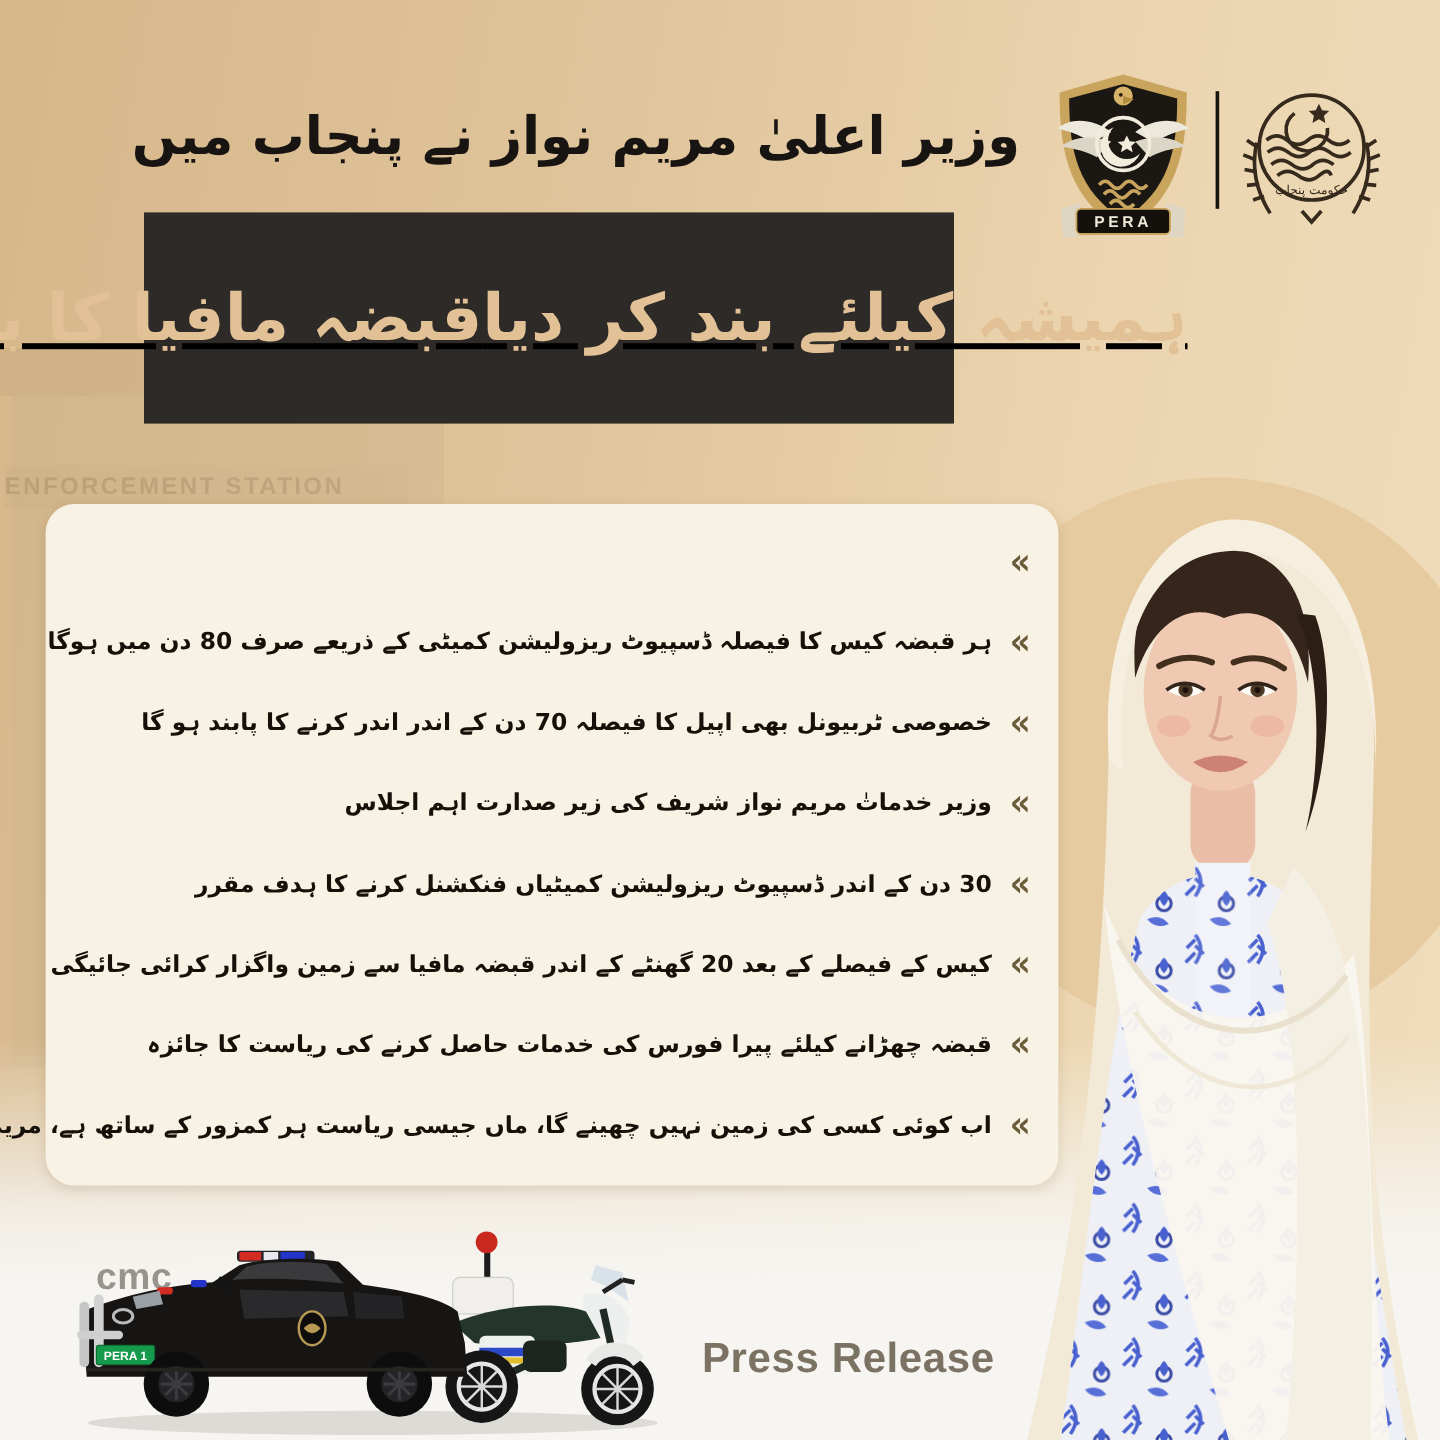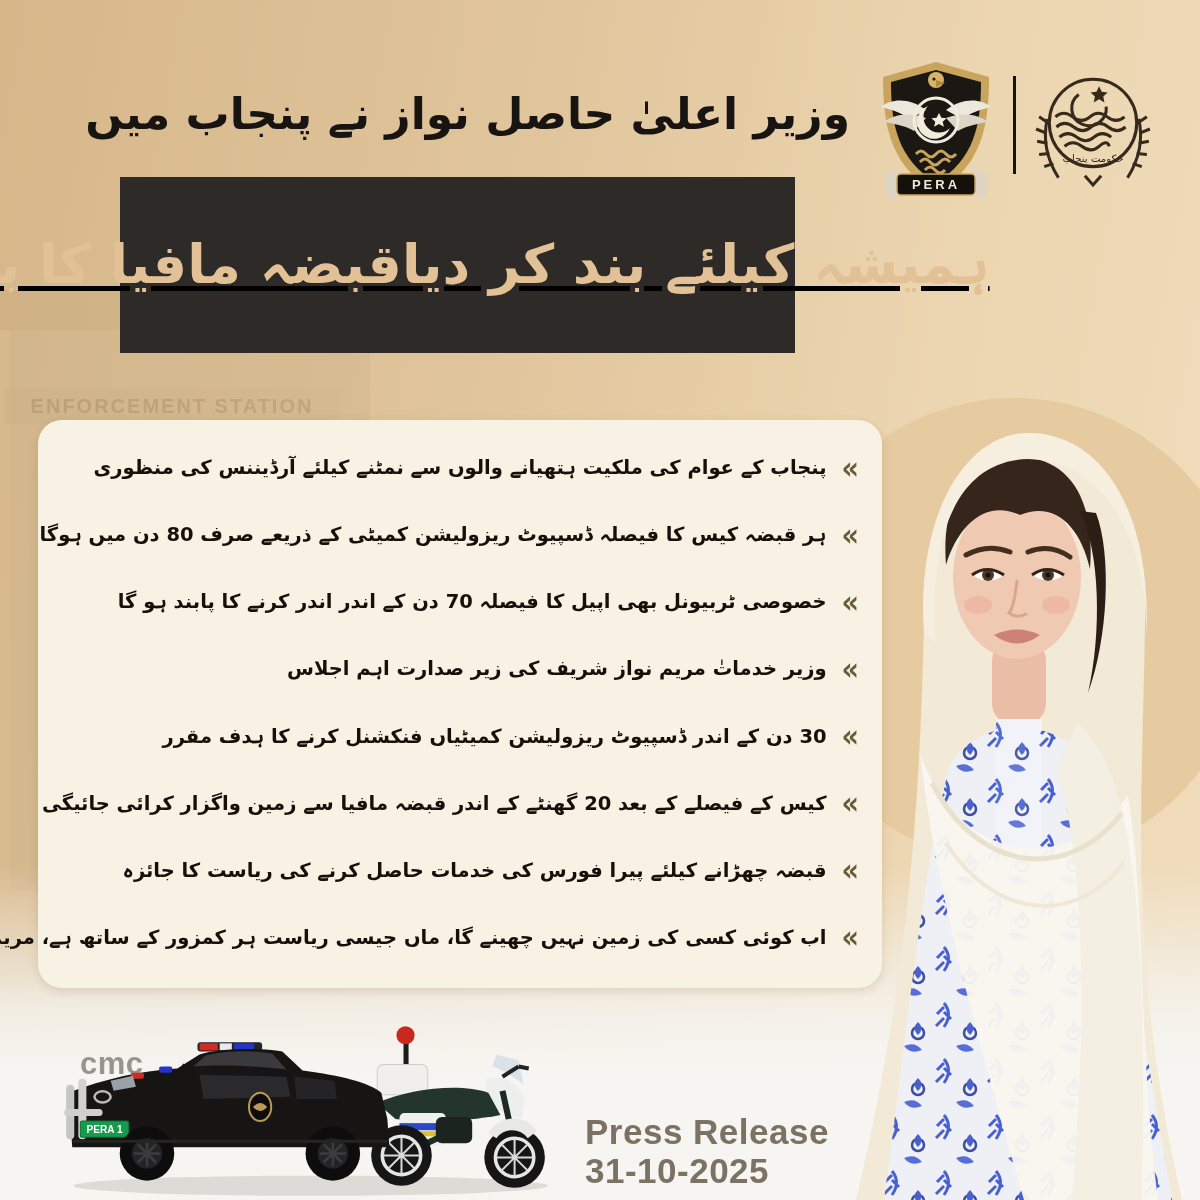--- a/index.html
+++ b/index.html
@@ -9,21 +9,21 @@
     font-family:"DejaVu Sans",sans-serif;
   }
   .abs{position:absolute;}
 
   
   .ghost{left:0;top:230px;width:410px;height:770px;opacity:.30;z-index:0;}
   .gb-block{position:absolute;background:#c9b28b;}
   .gb-roof{left:0;top:60px;width:380px;height:40px;background:#bda478;}
   .gb-body{left:10px;top:100px;width:360px;height:560px;background:linear-gradient(180deg,#cdb археb68 0%,#cdb68e 0%,#d8c49e 100%);}
   .station-sign{left:4px;top:158px;width:336px;height:36px;background:rgba(186,163,124,.55);
-    display:flex;align-items:center;justify-content:center;}
+    display:flex;align-items:center;}
   .station-sign span{font:700 20px "Liberation Sans",sans-serif;letter-spacing:2px;color:#7e6a49;}
   .gb-col{position:absolute;top:240px;width:46px;height:420px;background:rgba(196,176,140,.5);}
 
   
   .header-title{left:140px;top:74px;width:710px;text-align:center;direction:rtl;
     font-weight:800;font-size:44px;line-height:80px;color:#181411;white-space:nowrap;z-index:2;}
 
   .banner{left:120px;top:177px;width:675px;height:176px;background:#2d2a27;z-index:2;
     display:flex;flex-direction:row;align-items:center;justify-content:center;text-decoration:underline;}
   .banner-line{direction:rtl;white-space:nowrap;font-weight:800;font-size:54px;line-height:78px;
@@ -70,21 +70,21 @@
     <div class="abs station-sign">
       <span>ENFORCEMENT STATION</span>
     </div>
     <div class="gb-col" style="left:30px;"></div>
     <div class="gb-col" style="left:150px;"></div>
     <div class="gb-col" style="left:270px;"></div>
   </div>
 
   <div class="abs bottom-fade"></div>
 
-  <div class="abs header-title">وزیر اعلیٰ حاصل نواز نے پنجاب میں</div>
+  <div class="abs header-title">وزیر اعلیٰ مریم نواز نے پنجاب میں</div>
 
   <div class="abs banner">
     <div class="banner-line">قبضہ مافیا کا باب</div>
     <div class="banner-line">ہمیشہ کیلئے بند کر دیا</div>
   </div>
 
   <svg class="abs pera-logo" viewBox="0 0 120 140">
     <path d="M60 4 L113 19 C113 70 105 108 60 135 C15 108 7 70 7 19 Z" fill="#c9a45c"></path>
     <path d="M60 12 L105 24 C105 68 98 101 60 125 C22 101 15 68 15 24 Z" fill="#1b1813"></path>
     <circle cx="60" cy="22" r="8" fill="#d8b469"></circle>
@@ -124,21 +124,20 @@
       <path d="M54 110 l8 9 8 -9"></path>
     </g>
     <text x="62" y="96" text-anchor="middle" font-size="10" fill="#352a1c" font-family="DejaVu Sans, sans-serif">حکومت پنجاب</text>
   </svg>
 
   <div class="abs halo"></div>
 
   <div class="abs card">
     <div class="bullet-row">
       <span class="bullet-marker">«</span>
-      <span class="bullet-text">پنجاب کے عوام کی ملکیت ہتھیانے والوں سے نمٹنے کیلئے آرڈیننس کی منظوری</span>
     </div>
     <div class="bullet-row">
       <span class="bullet-marker">«</span>
       <span class="bullet-text">ہر قبضہ کیس کا فیصلہ ڈسپیوٹ ریزولیشن کمیٹی کے ذریعے صرف 80 دن میں ہوگا</span>
     </div>
     <div class="bullet-row">
       <span class="bullet-marker">«</span>
       <span class="bullet-text">خصوصی ٹربیونل بھی اپیل کا فیصلہ 70 دن کے اندر اندر کرنے کا پابند ہو گا</span>
     </div>
     <div class="bullet-row">
@@ -280,16 +279,15 @@
       <circle cx="284" cy="132" r="15" fill="#242426"></circle>
       <path d="M284 119 v26 M271 132 h26 M275 123 l18 18 M275 141 l18 -18" stroke="#3c3c40" stroke-width="2.5"></path>
       <path d="M26 120 h312" stroke="#26241f" stroke-width="3"></path>
     </g>
   </svg>
 
   <div class="cmc">cmc</div>
 
   <div class="abs press">
     <div>Press Release</div>
-    <div>31-10-2025</div>
   </div>
 
 </div>
 
 </body></html>

